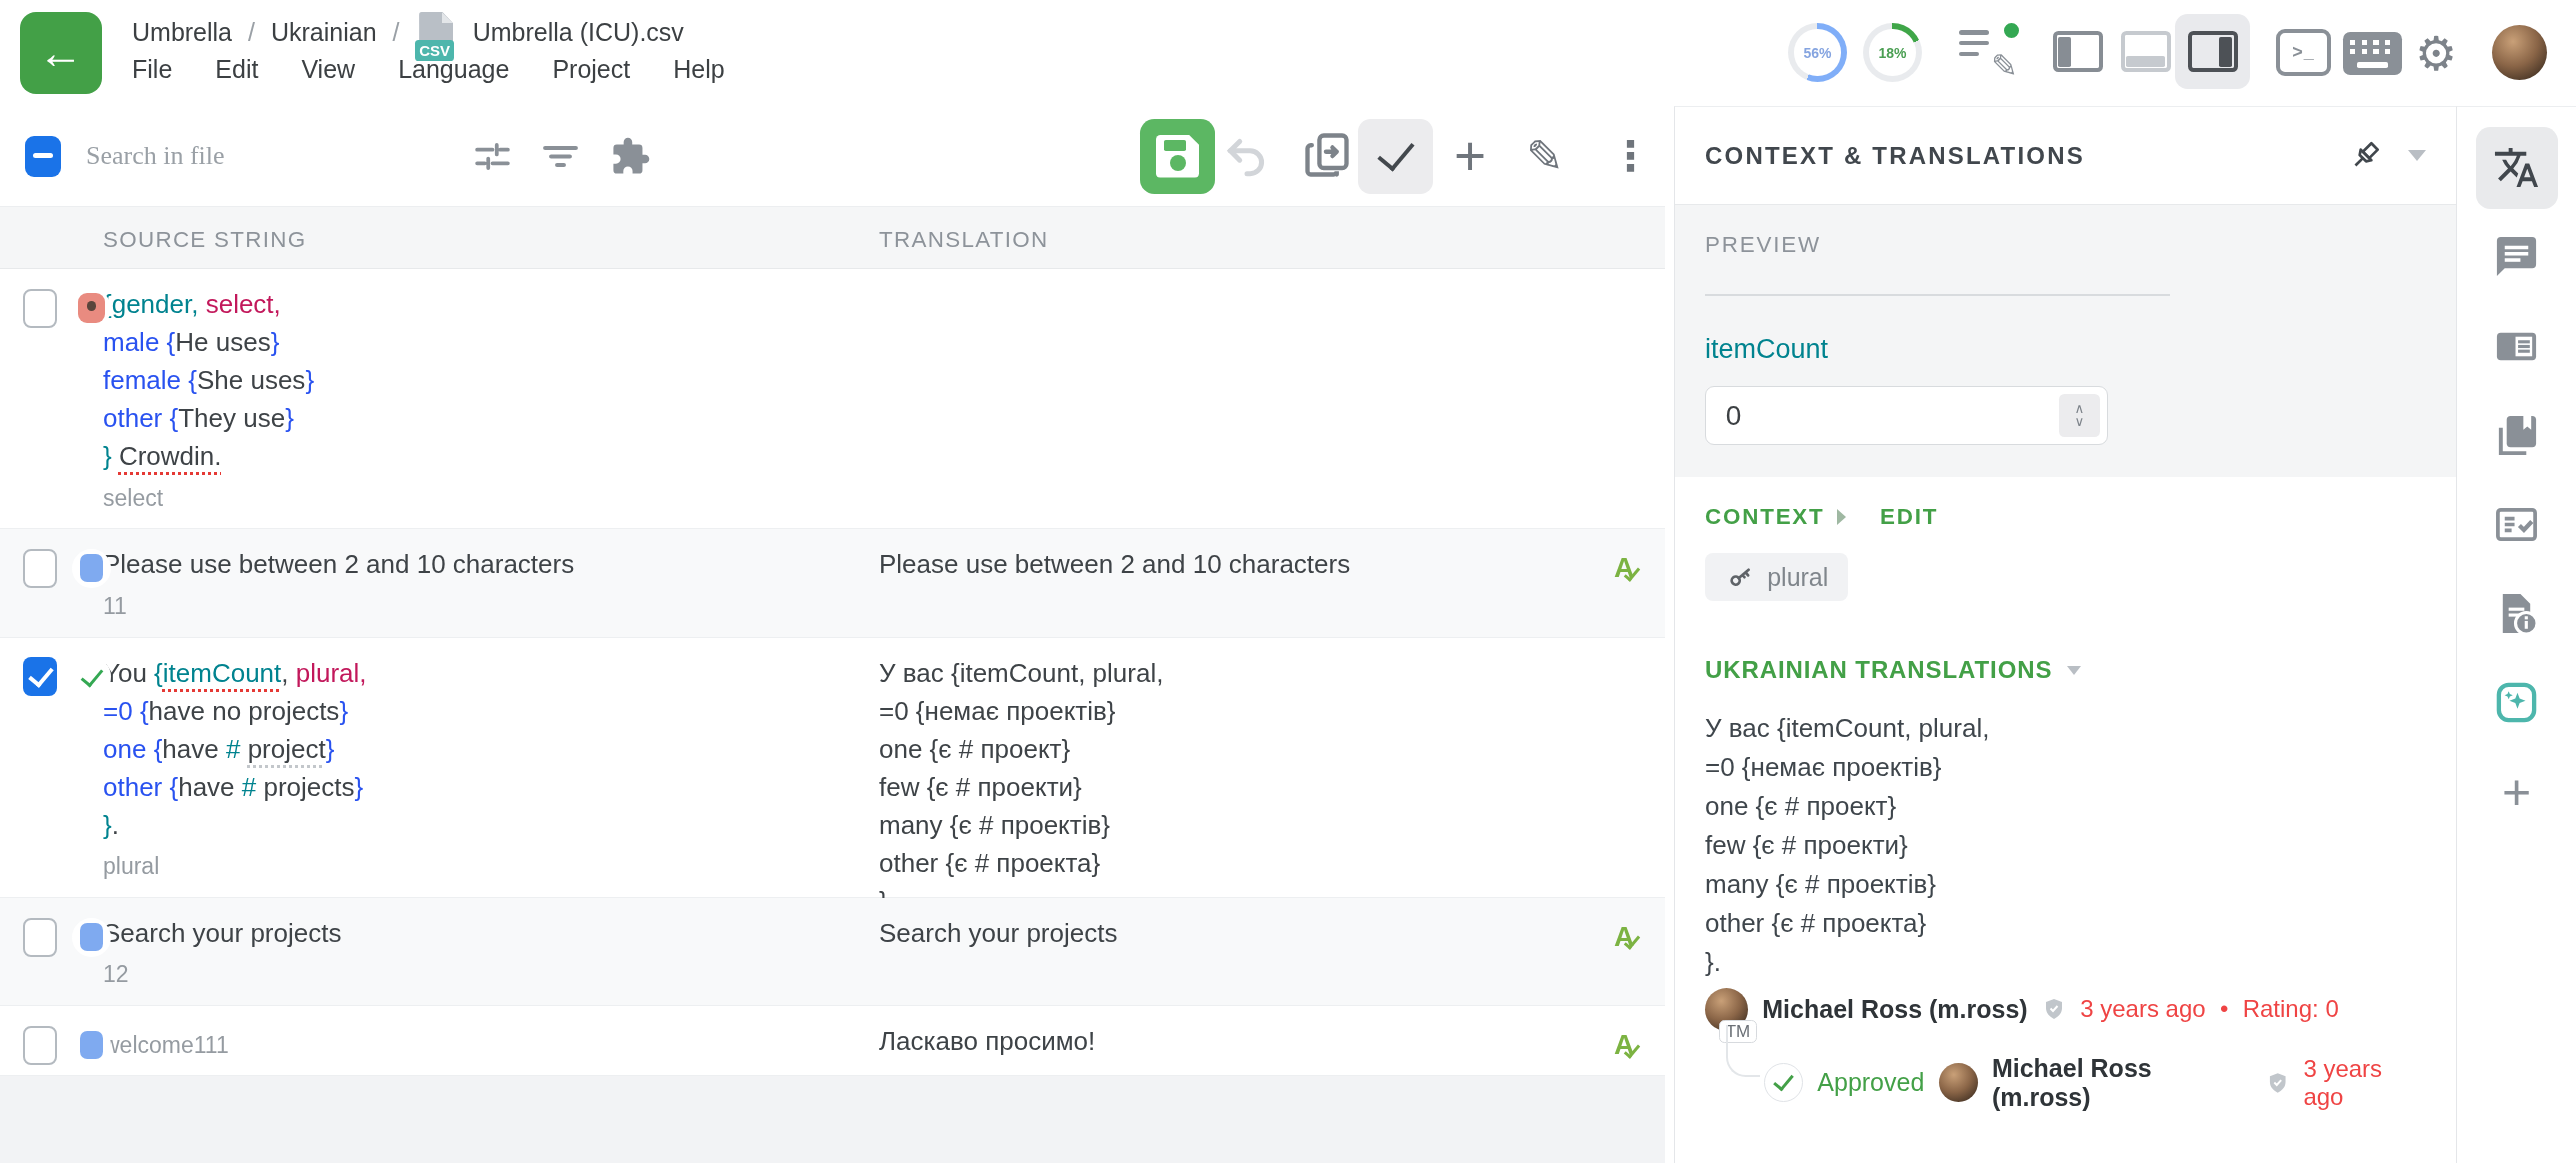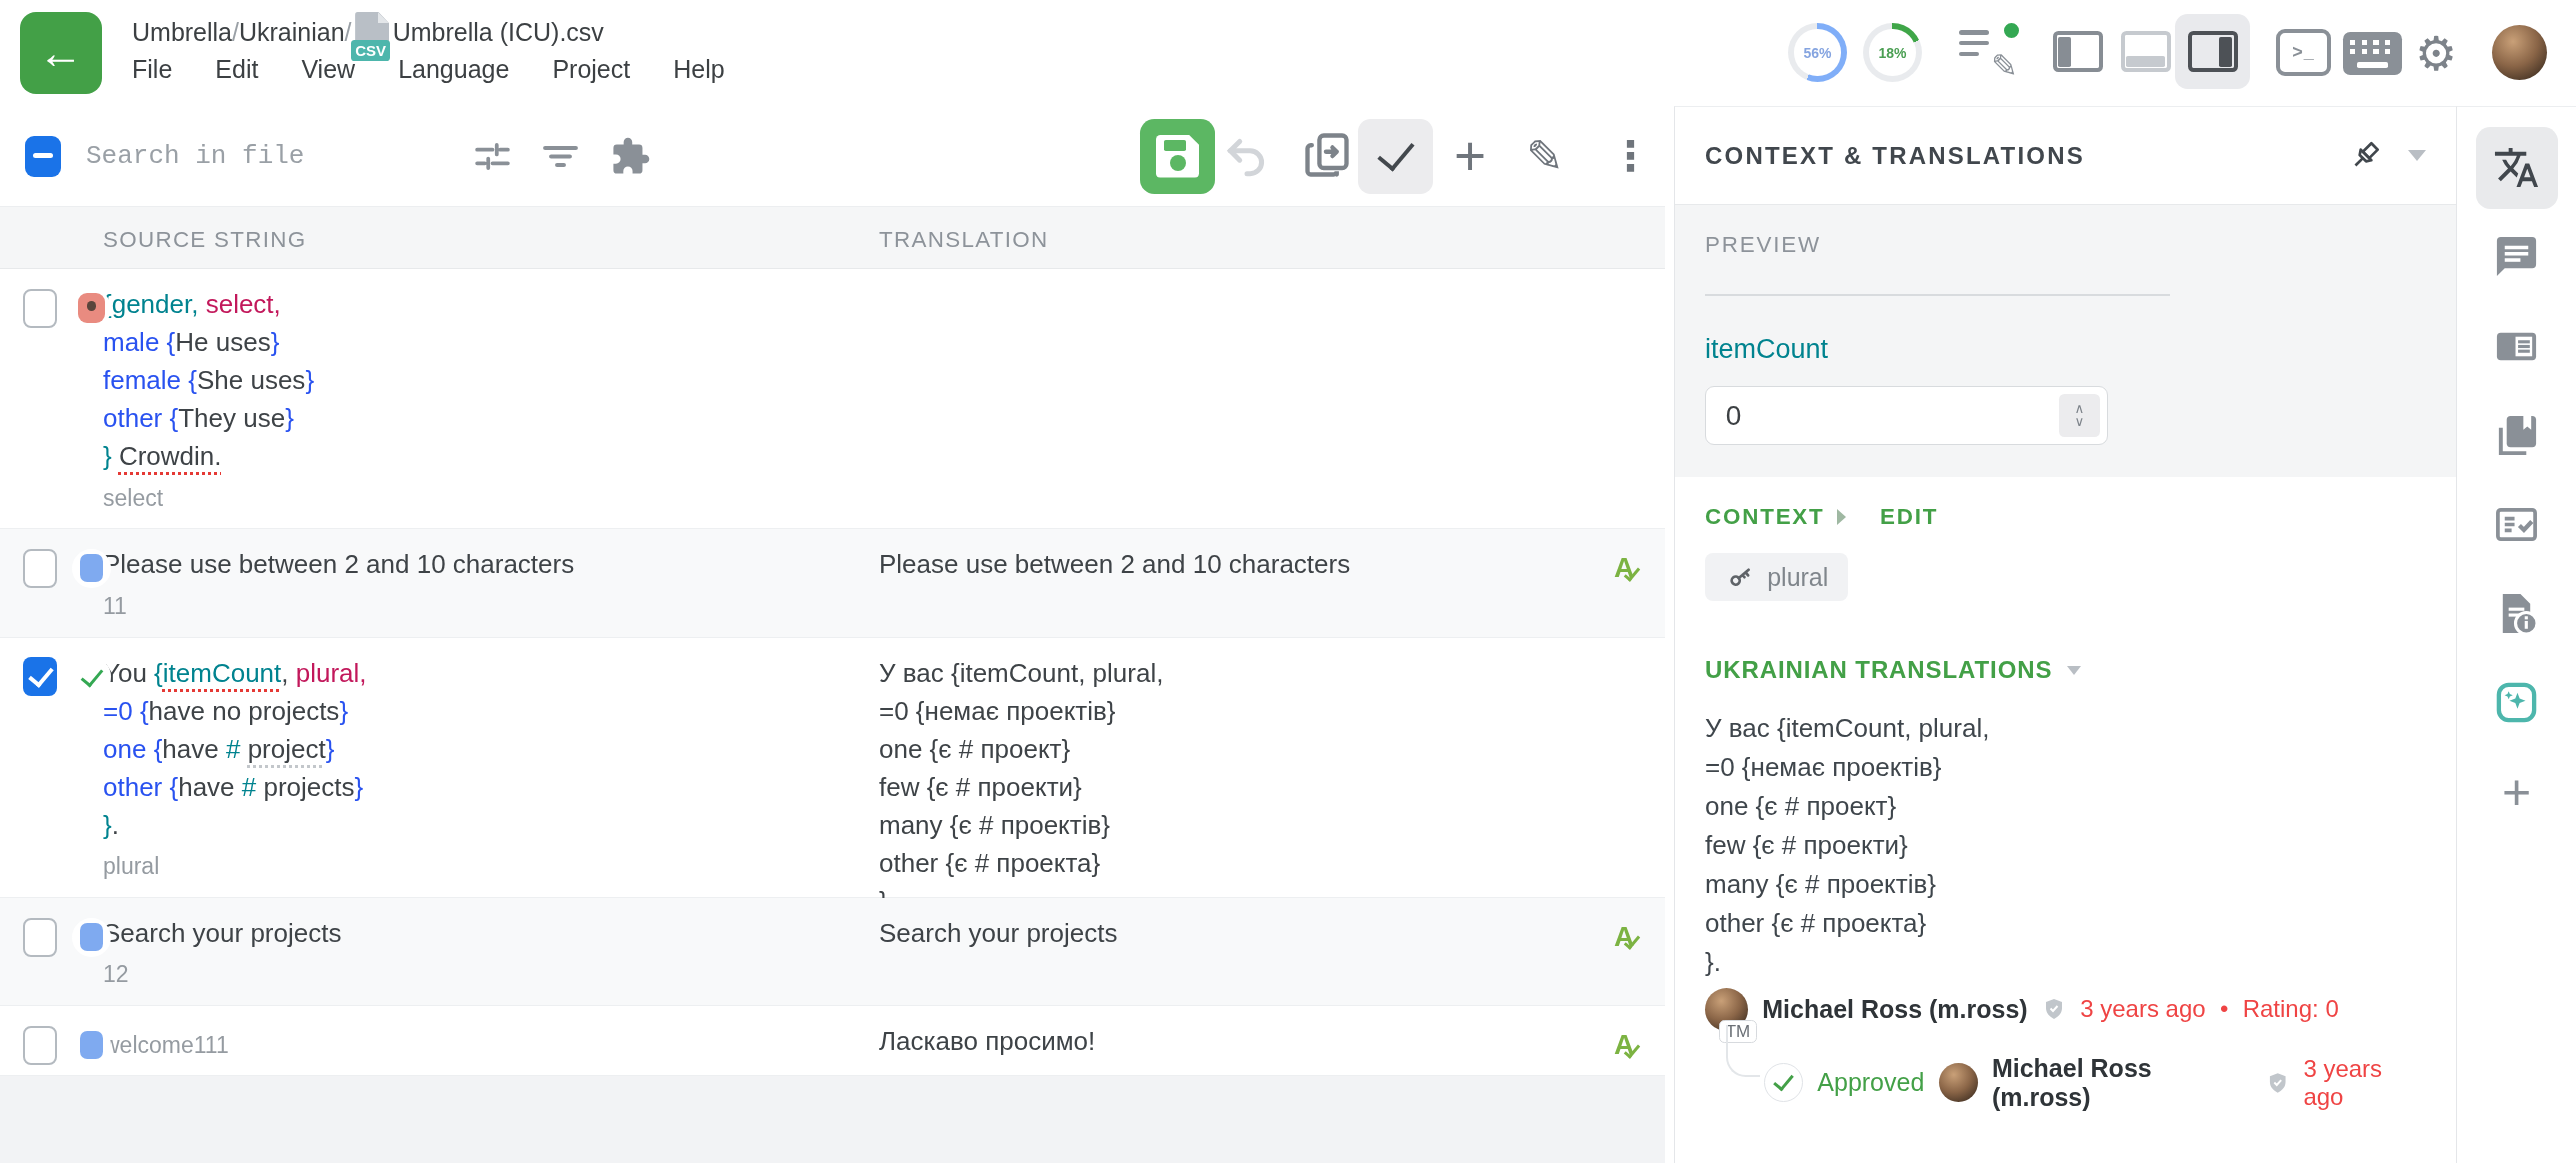--- a/index.html
+++ b/index.html
@@ -5,21 +5,21 @@
   * { box-sizing: border-box; margin: 0; padding: 0; }
   html,body { width:2576px; height:1164px; }
   body {
     font-family:"Liberation Sans","DejaVu Sans",sans-serif;
     color:#3e4347; background:#fff; overflow:hidden; position:relative;
   }
   
   .topbar{position:absolute;left:0;top:0;right:0;height:106px;background:#fff;z-index:5;}
   .backbtn{position:absolute;left:19.7px;top:11.6px;width:82px;height:82px;background:#43a047;border-radius:16px;
     color:#fff;font-size:45px;display:flex;align-items:center;justify-content:center;cursor:pointer;}
-  .crumbs{position:absolute;left:132px;top:14.3px;display:flex;align-items:center;font-size:25px;color:#3c4043;height:36px;}
+  .crumbs{position:absolute;left:132px;top:14.3px;display:flex;align-items:center;gap:16px;font-size:25px;color:#3c4043;height:36px;}
   .crumb-sep{color:#9aa0a6;}
   .csvdoc{position:relative;width:34px;height:41px;margin:0 3.6px;text-align:center;}
   .csvdoc .page{position:absolute;inset:0;background:#b9bfc6;border-radius:2.7px;
     clip-path:polygon(0 0,68% 0,100% 28%,100% 100%,0 100%);}
   .csvdoc .fold{position:absolute;right:0;top:0;width:11.6px;height:11.6px;background:#e3e6e9;
     clip-path:polygon(0 0,100% 100%,0 100%);}
   .csvbadge{position:absolute;left:-4.5px;bottom:-8px;background:#4db6ac;color:#fff;font-size:15px;font-weight:bold;
     padding:1.8px 4.5px;border-radius:3.6px;line-height:17px;}
   .menu{position:absolute;left:132px;top:55px;display:flex;gap:43px;font-size:25px;color:#3c4043;}
   .menu span{cursor:pointer;}
@@ -60,21 +60,21 @@
   .toolbar{position:relative;height:100px;flex:none;background:#fff;}
   .cb{width:36px;height:41px;border-radius:9px;position:relative;flex:none;cursor:pointer;}
   .cb.empty{border:2.7px solid #b4bac0;background:#fff;}
   .cb.ind{background:#1a73e8;}
   .cb.ind::after{content:"";position:absolute;left:8px;right:8px;top:50%;height:4.5px;margin-top:-2.7px;background:#fff;border-radius:2.7px;}
   .cb.checked{background:#1a73e8;}
   .cb.checked::after{content:"";position:absolute;left:11.6px;top:6.3px;width:10.7px;height:19.7px;
     border-right:4.5px solid #fff;border-bottom:4.5px solid #fff;transform:rotate(40deg);}
   .toolbar .cb{position:absolute;left:25px;top:29.5px;}
   .search{position:absolute;left:86px;top:25px;width:358px;height:50px;border:none;outline:none;font-size:26px;color:#14532d;
-    font-family:Liberation Mono, monospace;background:transparent;}
+    font-family:Liberation Serif, serif;background:transparent;}
   .search::placeholder{color:#9aa0a6;}
   .tbi{position:absolute;top:29.5px;width:41px;height:41px;cursor:pointer;}
   .savebtn{position:absolute;left:1140px;top:12.5px;width:75px;height:75px;background:#5cb763;border-radius:14.3px;cursor:pointer;}
   .floppy{position:absolute;inset:16px;background:#fff;border-radius:4.5px;clip-path:polygon(0 0,76% 0,100% 24%,100% 100%,0 100%);}
   .floppy::before{content:"";position:absolute;left:8px;top:5.4px;width:21.5px;height:11.6px;background:#5cb763;border-radius:1.8px;}
   .floppy::after{content:"";position:absolute;left:50%;bottom:6.3px;width:16px;height:16px;margin-left:-8px;background:#5cb763;border-radius:50%;}
   .undo{position:absolute;left:1222px;top:25px;width:50px;height:50px;}
   .copyic{position:absolute;left:1301px;top:23px;width:52px;height:52px;}
   .checkbtn{position:absolute;left:1358px;top:12.5px;width:75px;height:75px;background:#ececee;border-radius:12.5px;
     display:flex;align-items:center;justify-content:center;cursor:pointer;}

